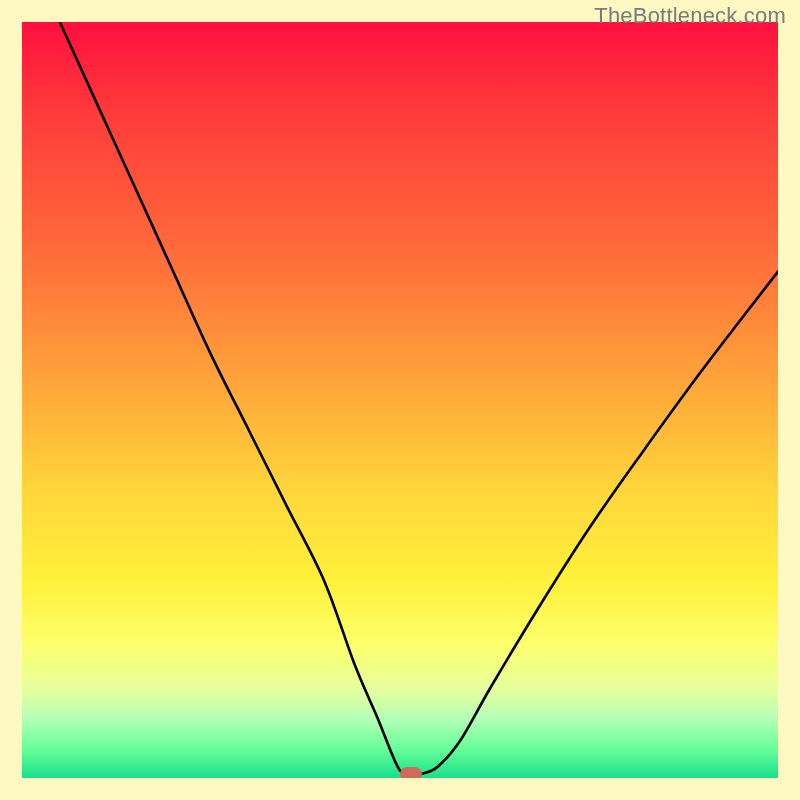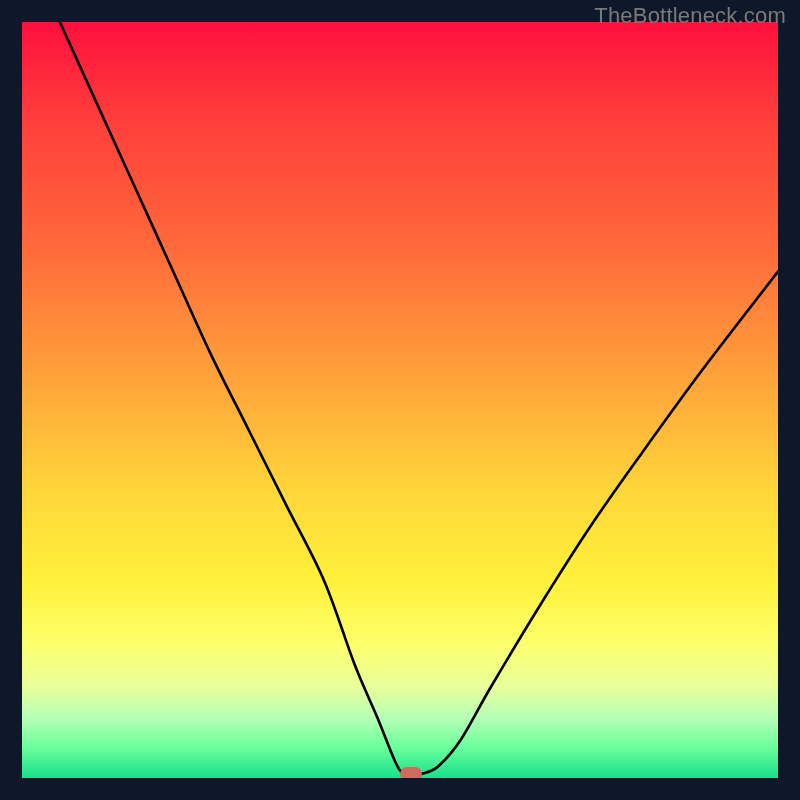--- a/index.html
+++ b/index.html
@@ -7,21 +7,21 @@
     padding: 0;
     width: 800px;
     height: 800px;
     background: #000;
     font-family: Arial, Helvetica, sans-serif;
     overflow: hidden;
   }
   .outer {
     width: 800px;
     height: 800px;
-    background: #0f172a;
+    background: #fef9c3;
     position: relative;
   }
   .watermark {
     position: absolute;
     top: 3px;
     right: 14px;
     color: #7a7a7a;
     font-size: 22px;
     font-weight: 500;
     letter-spacing: 0.2px;

